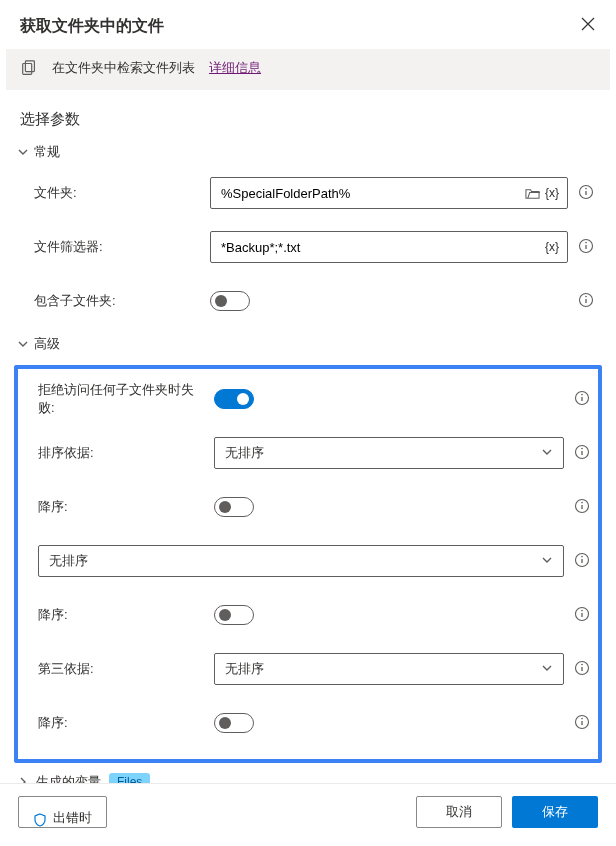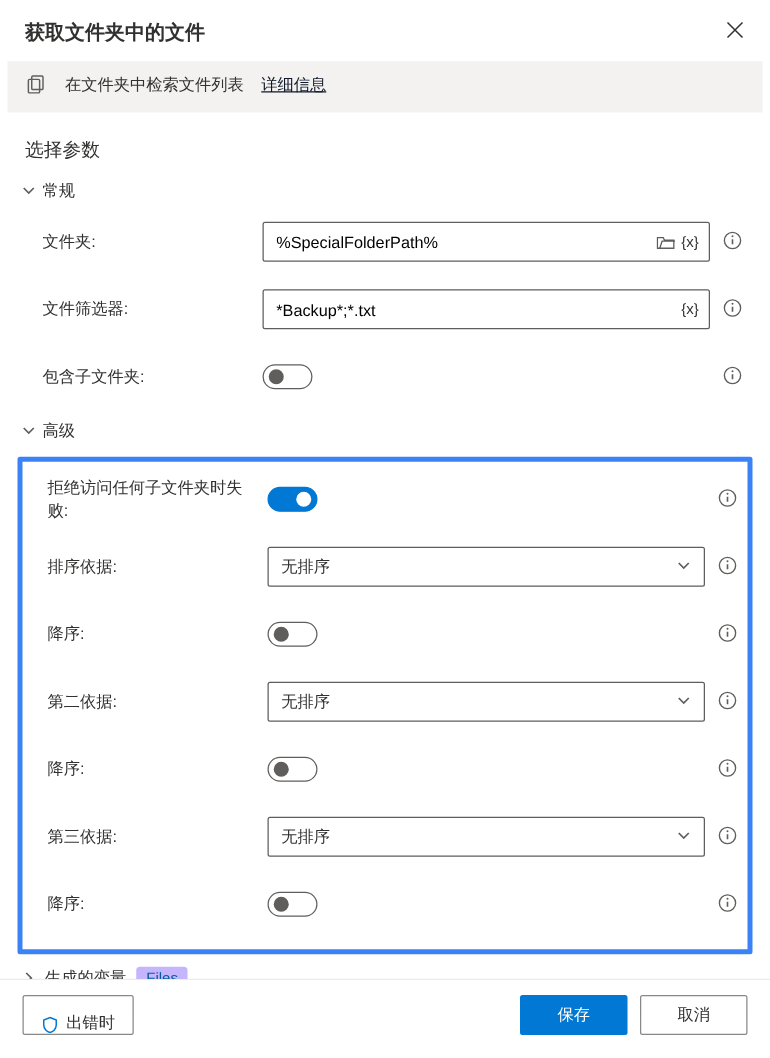--- a/index.html
+++ b/index.html
@@ -24,21 +24,21 @@
     .close-btn svg { width:14px; height:14px; stroke:#323130; }
 
     .info-bar {
       background: #f3f2f1;
       margin: 0 6px 12px 6px;
       padding: 10px 14px;
       display: flex;
       gap: 14px;
       font-size: 13px;
     }
-    .info-bar .link { color: #0f172a; text-decoration: underline; cursor: pointer; }
+    .info-bar .link { color: #701a75; text-decoration: underline; cursor: pointer; }
     .info-icon svg { width:18px; height:18px; stroke:#605e5c; fill:none; }
 
     .body {
       flex: 1 1 auto;
       overflow-y: auto;
       padding: 0 20px 12px 20px;
     }
     .section-title { font-size: 15px; margin: 8px 0 14px 0; }
 
     .chevron-row {
@@ -106,21 +106,21 @@
       border: 4px solid #3b82f6;
       border-radius: 2px;
       margin: 2px -6px 10px -6px;
       padding: 10px 6px 2px 6px;
     }
 
     .vars-row {
       display:flex; align-items:center; gap:8px; margin:10px 0 0 -2px;
     }
     .pill {
-      background:#c4b5fd; color:#005a9e; font-size:12px;
+      background:#7dd3fc; color:#005a9e; font-size:12px;
       padding:2px 8px; border-radius:3px; cursor:pointer;
     }
 
     .footer {
       border-top:1px solid #edebe9;
       padding:12px 18px 18px 18px;
       display:flex; align-items:center; justify-content:space-between;
     }
     .err-btn {
       border:1px solid #8a8886; background:#fff; height:32px;
@@ -283,21 +283,20 @@
         <div class="tail">
             <span class="info-circ"><svg viewBox="0 0 16 16">
                 <circle cx="8" cy="8" r="6.5" stroke-width="1.1"></circle>
                 <line x1="8" y1="7" x2="8" y2="11" stroke-width="1.3"></line>
                 <circle cx="8" cy="4.6" r="0.8" fill="#605e5c" stroke="none"></circle>
               </svg></span>
           </div>
       </div>
 
       <div class="row">
-        <div class="label">第二依据:</div>
         <div class="control">
           <div class="select">
             <span>无排序</span>
             <span class="cd"><svg viewBox="0 0 12 12">
                   <path d="M2 4 L6 8 L10 4" stroke-width="1.4"></path>
                 </svg></span>
           </div>
         </div>
         <div class="tail">
             <span class="info-circ"><svg viewBox="0 0 16 16">
@@ -372,16 +371,16 @@
 </div>
 
 <div class="footer">
   <div class="err-btn">
     <svg viewBox="0 0 14 14">
         <path d="M7 1 L12 3 V7 C12 10 9.5 12.5 7 13 C4.5 12.5 2 10 2 7 V3 Z" stroke-width="1.2"></path>
       </svg>
     <span>出错时</span>
   </div>
   <div class="right-btns">
+    <div class="btn secondary">取消</div>
     <div class="btn primary">保存</div>
-    <div class="btn secondary">取消</div>
   </div>
 </div>
 
 </body></html>

